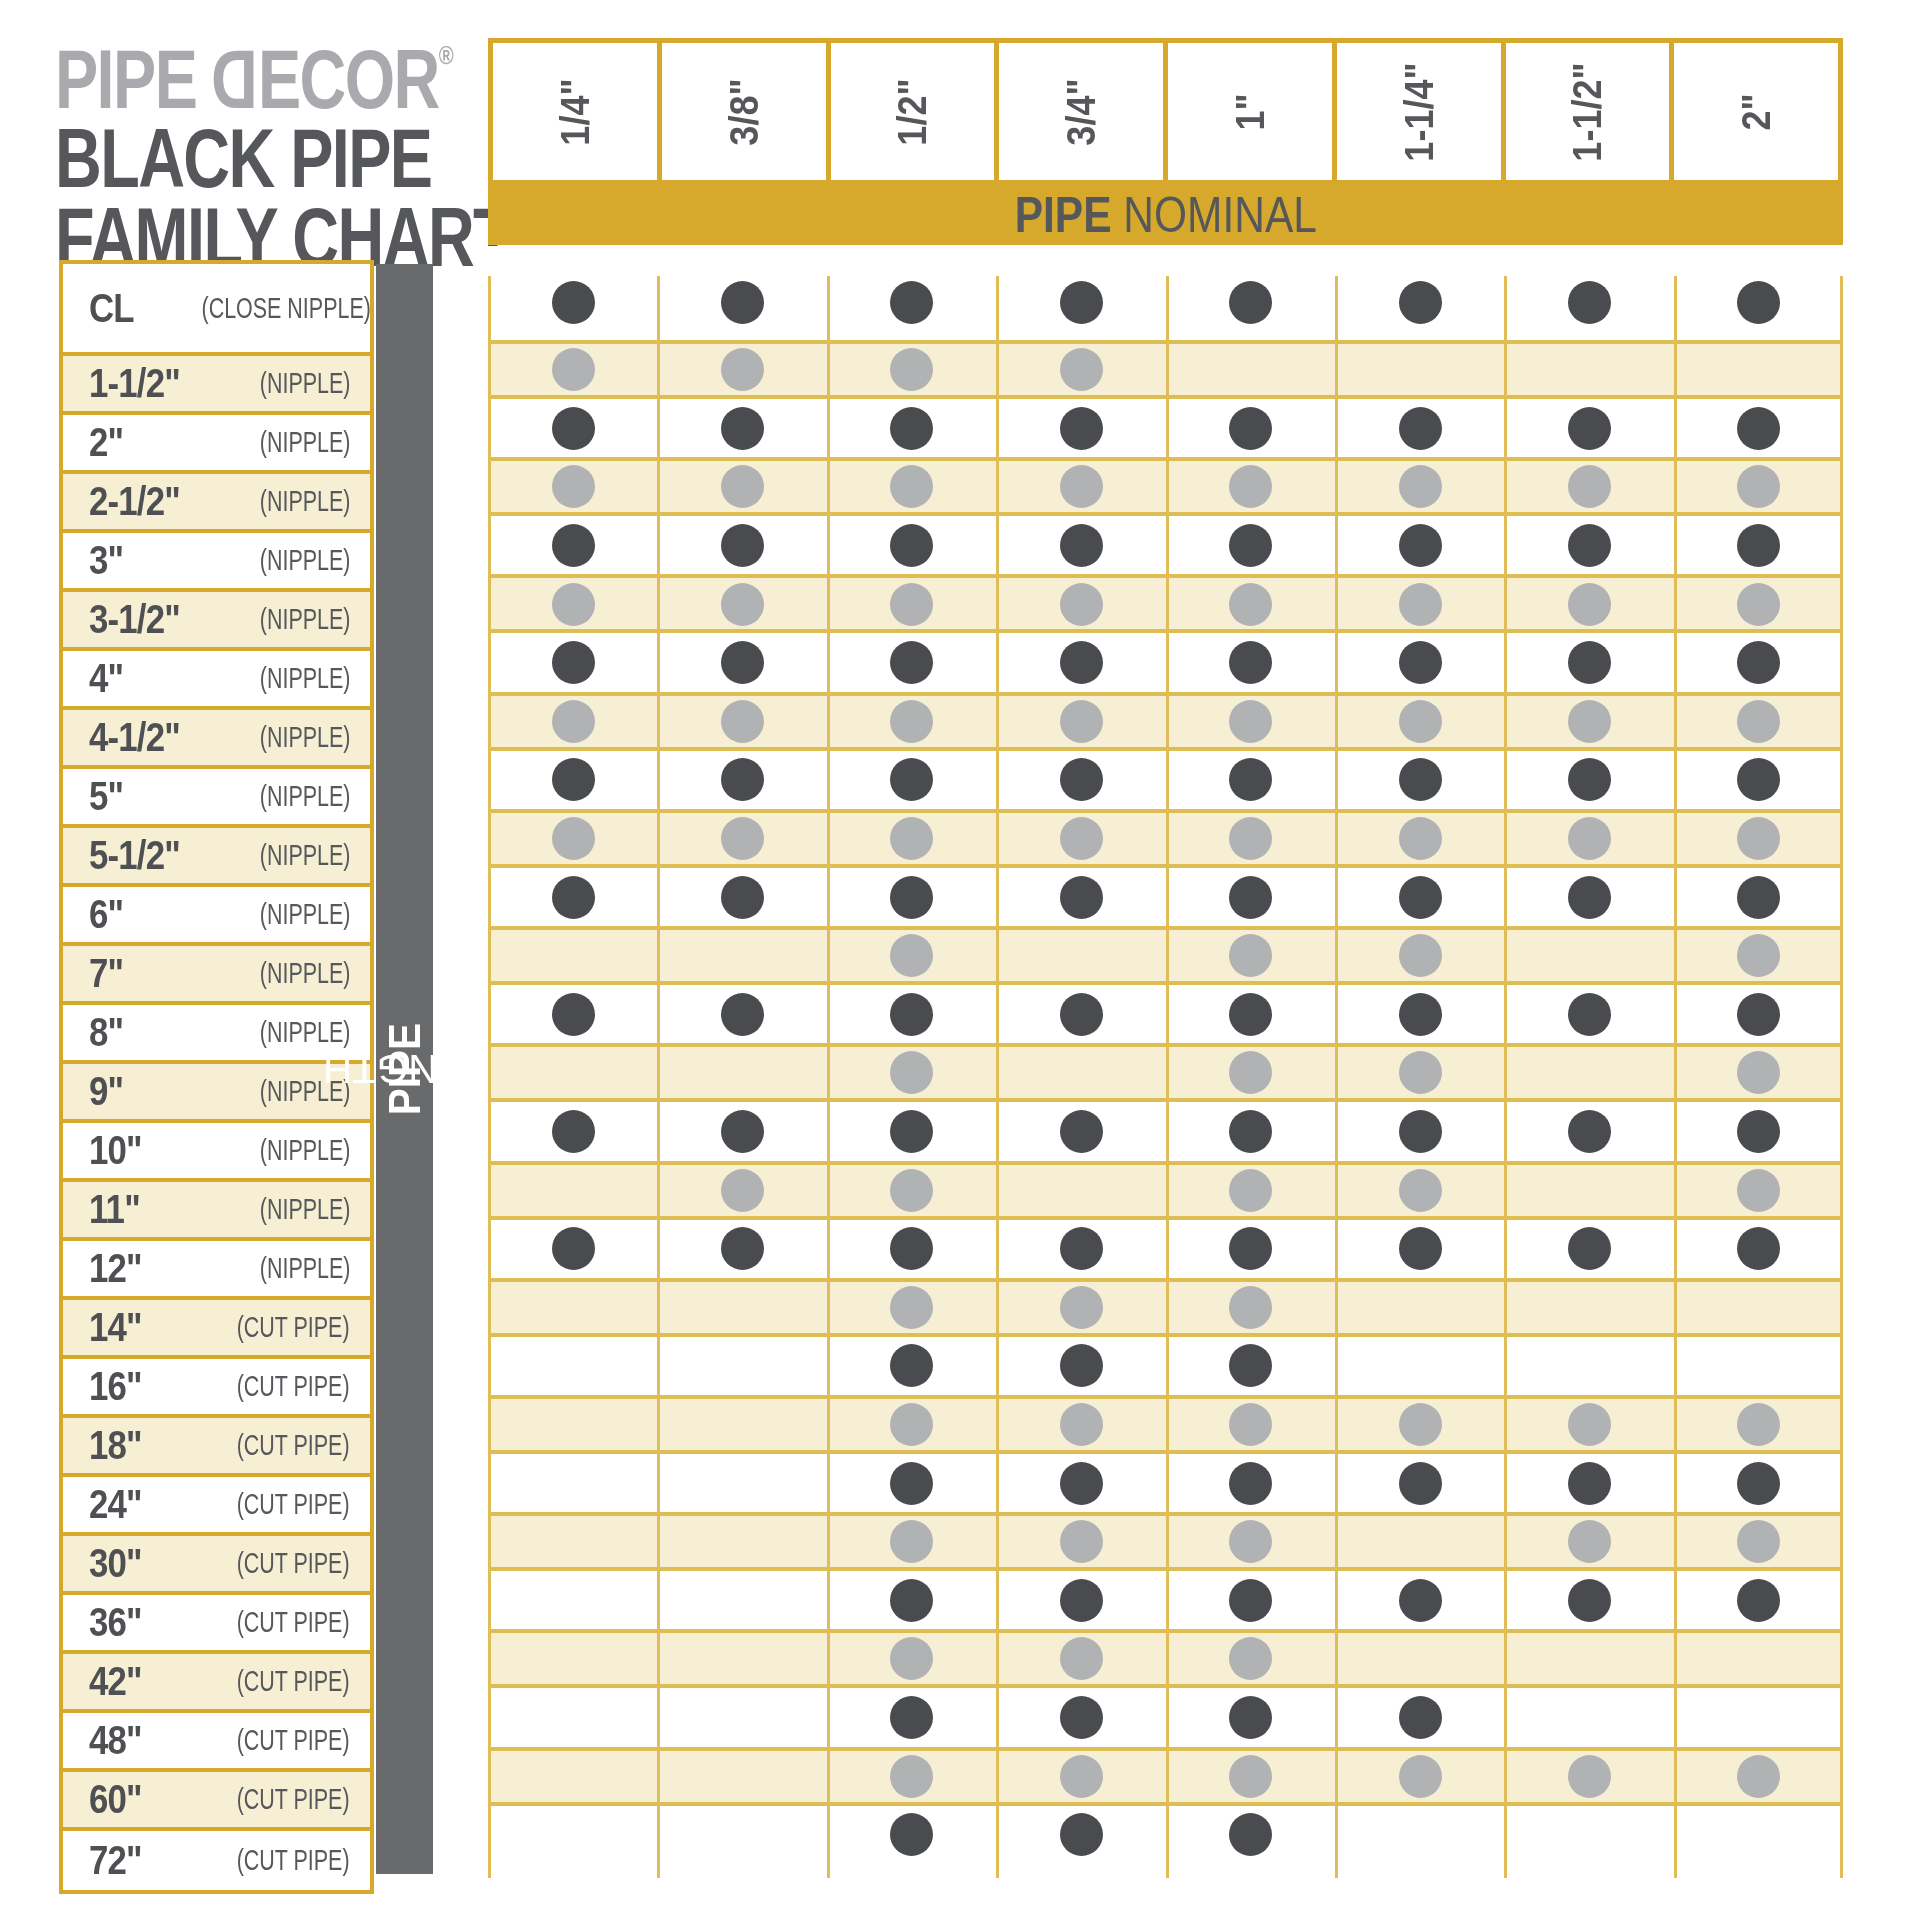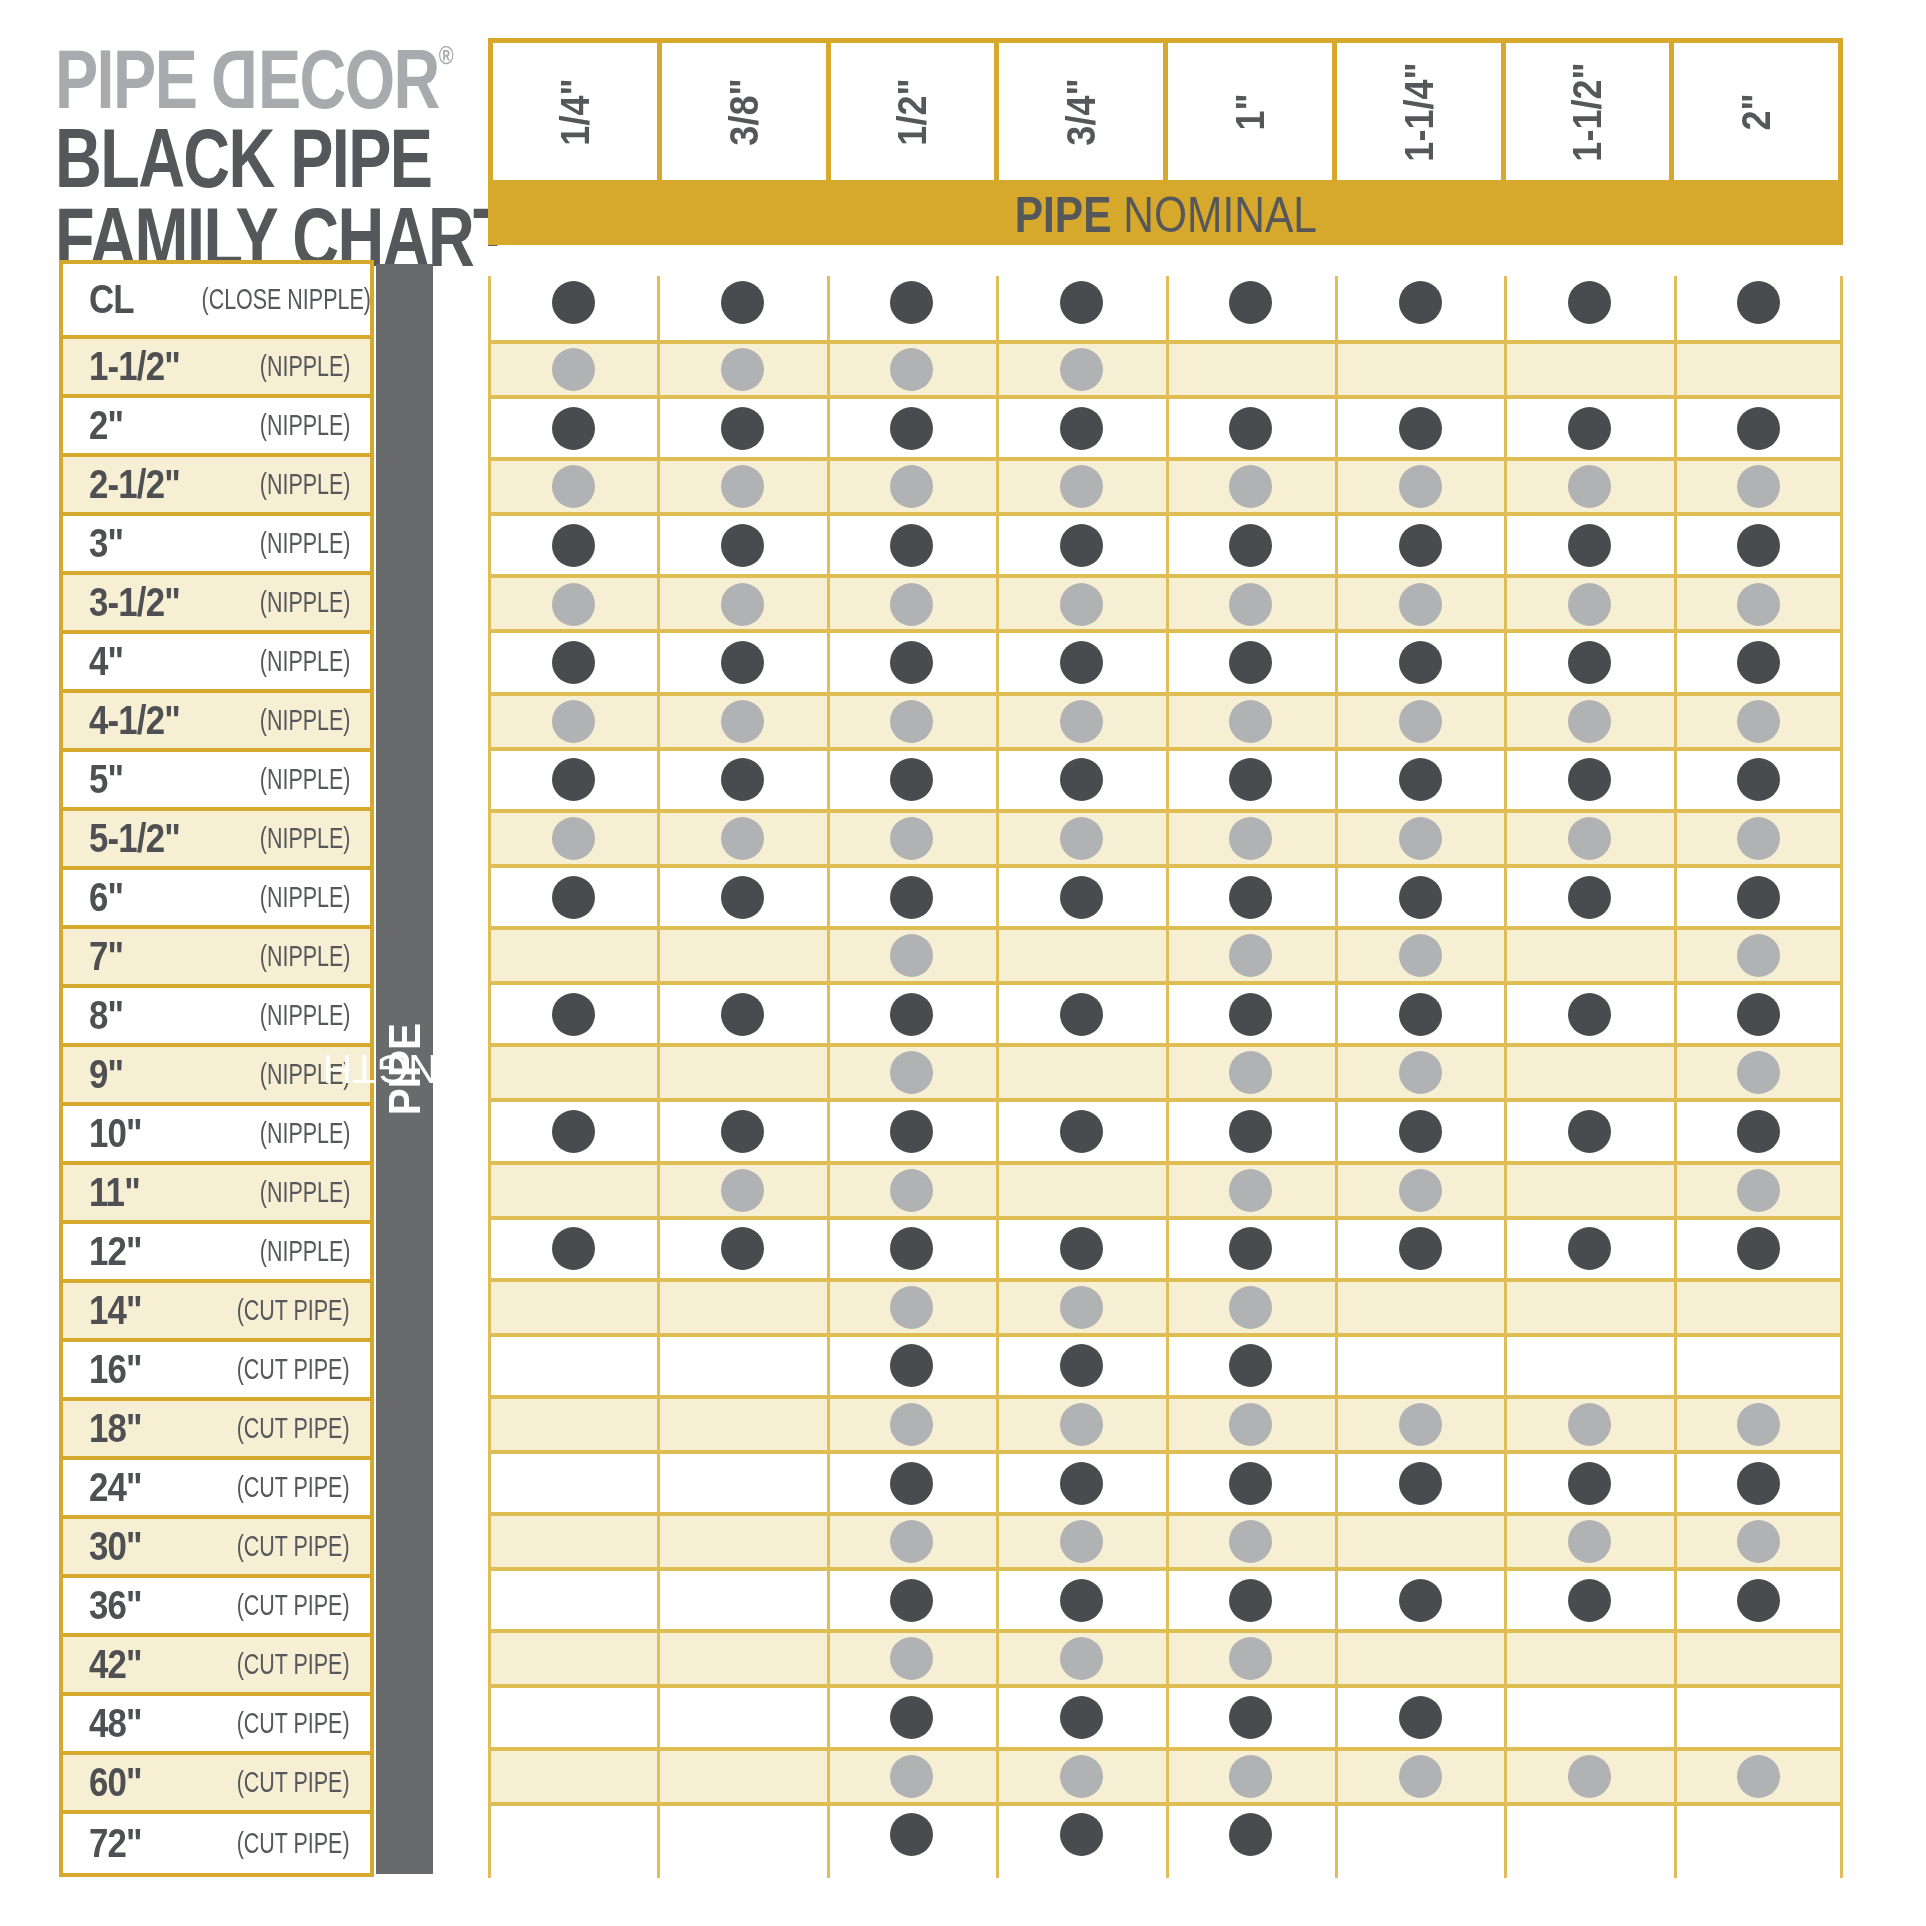--- a/index.html
+++ b/index.html
@@ -52,21 +52,21 @@
   
   .labels{
     position:absolute;left:59px;top:260px;width:315px;
     border:4px solid var(--gold);box-sizing:border-box;background:#fff;
   }
   .lrow{
     height:59px;box-sizing:border-box;border-bottom:4px solid var(--gold);
     display:flex;align-items:center;justify-content:space-between;
     padding:0 20px 0 26px;background:#fff;
   }
-  .lrow:first-child{height:75px;text-align:right;}
+  .lrow:first-child{height:92px;text-align:right;}
   .lrow:last-child{border-bottom:none;}
   .lrow.cream{background:var(--cream);}
   .lsize{
     font-weight:700;font-size:41px;letter-spacing:-1px;color:#4E5053;
     transform:scaleX(0.85);transform-origin:left center;white-space:nowrap;
   }
   .lkind{
     font-weight:400;font-size:29px;color:#56585C;
     transform:scaleX(0.74);transform-origin:right center;white-space:nowrap;
   }

